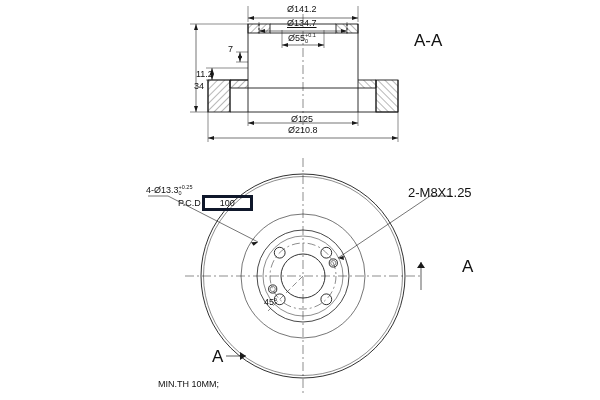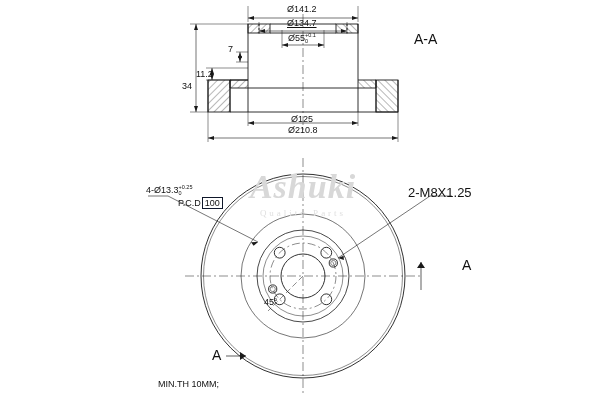--- a/index.html
+++ b/index.html
@@ -22,21 +22,21 @@
   }
   .lbl {
     position: absolute;
     font-family: "Liberation Sans", sans-serif;
     font-size: 9px;
     color: #111111;
     white-space: nowrap;
     line-height: 1;
   }
   .lbl.sm { font-size: 13px; margin-left: 12px; }
-  .lbl.big { font-size: 14px; }
+  .lbl.big { font-size: 17px; }
   .frac {
     display: inline-block;
     font-size: 5.5px;
     line-height: 1.05;
     vertical-align: middle;
     text-align: left;
   }
   .wm {
     position: absolute;
     left: 168px;
@@ -197,45 +197,41 @@
       <line x1="430" y1="196" x2="452" y2="196" stroke-width="0.6"></line>
 
       <line x1="421" y1="262" x2="421" y2="290" stroke-width="0.7"></line>
       <path d="M421 262 l-4 6 h8 z" fill="#1a1a1a" stroke="none"></path>
 
       <line x1="226" y1="356" x2="246" y2="356" stroke-width="0.7"></line>
       <path d="M246 356 l-6 -4 v8 z" fill="#1a1a1a" stroke="none"></path>
     </g>
   </svg>
 
-  <div class="wm">
-    <span>Ashuki</span>
-    <small>Quality Parts</small>
-  </div>
 
   <div class="lbl" style="left:287px; top:5px;">Ø141.2</div>
   <div class="lbl" style="left:287px; top:19px;text-decoration:underline;">Ø134.7</div>
 
   <div class="lbl" style="left:288px; top:33px;">
     <span>Ø55</span><span class="frac"><span style="display:block">+0.1</span><span style="display:block">0</span></span>
   </div>
 
   <div class="lbl" style="left:228px; top:45px;">7</div>
   <div class="lbl" style="left:196px; top:70px;">11.2</div>
-  <div class="lbl" style="left:182px; top:82px;">34</div>
+  <div class="lbl" style="left:194px; top:82px;">34</div>
   <div class="lbl" style="left:291px; top:115px;">Ø125</div>
   <div class="lbl" style="left:288px; top:126px;">Ø210.8</div>
 
   <div class="lbl big" style="left:414px; top:32px;">A-A</div>
 
   <div class="lbl" style="left:146px; top:185px;">
     <span>4-Ø13.3</span><span class="frac"><span style="display:block">+0.25</span><span style="display:block">0</span></span>
   </div>
   <div class="lbl" style="left:178px; top:199px;">
-    <span>P.C.D</span><span style="border:1px solid #0f172a; padding:0 2px; margin-left:1px;">100</span>
+    <span>P.C.D</span><span style="border:3px solid #0f172a; padding:0 15px; margin-left:1px;">100</span>
   </div>
   <div class="lbl sm" style="left:396px; top:186px;">2-M8X1.25</div>
   <div class="lbl" style="left:244px; top:298px;margin-left:20px;">45°</div>
 
   <div class="lbl big" style="left:462px; top:258px;">A</div>
   <div class="lbl big" style="left:212px; top:348px;">A</div>
 
   <div class="lbl" style="left:158px; top:380px;">MIN.TH 10MM;</div>
 
 </div>

